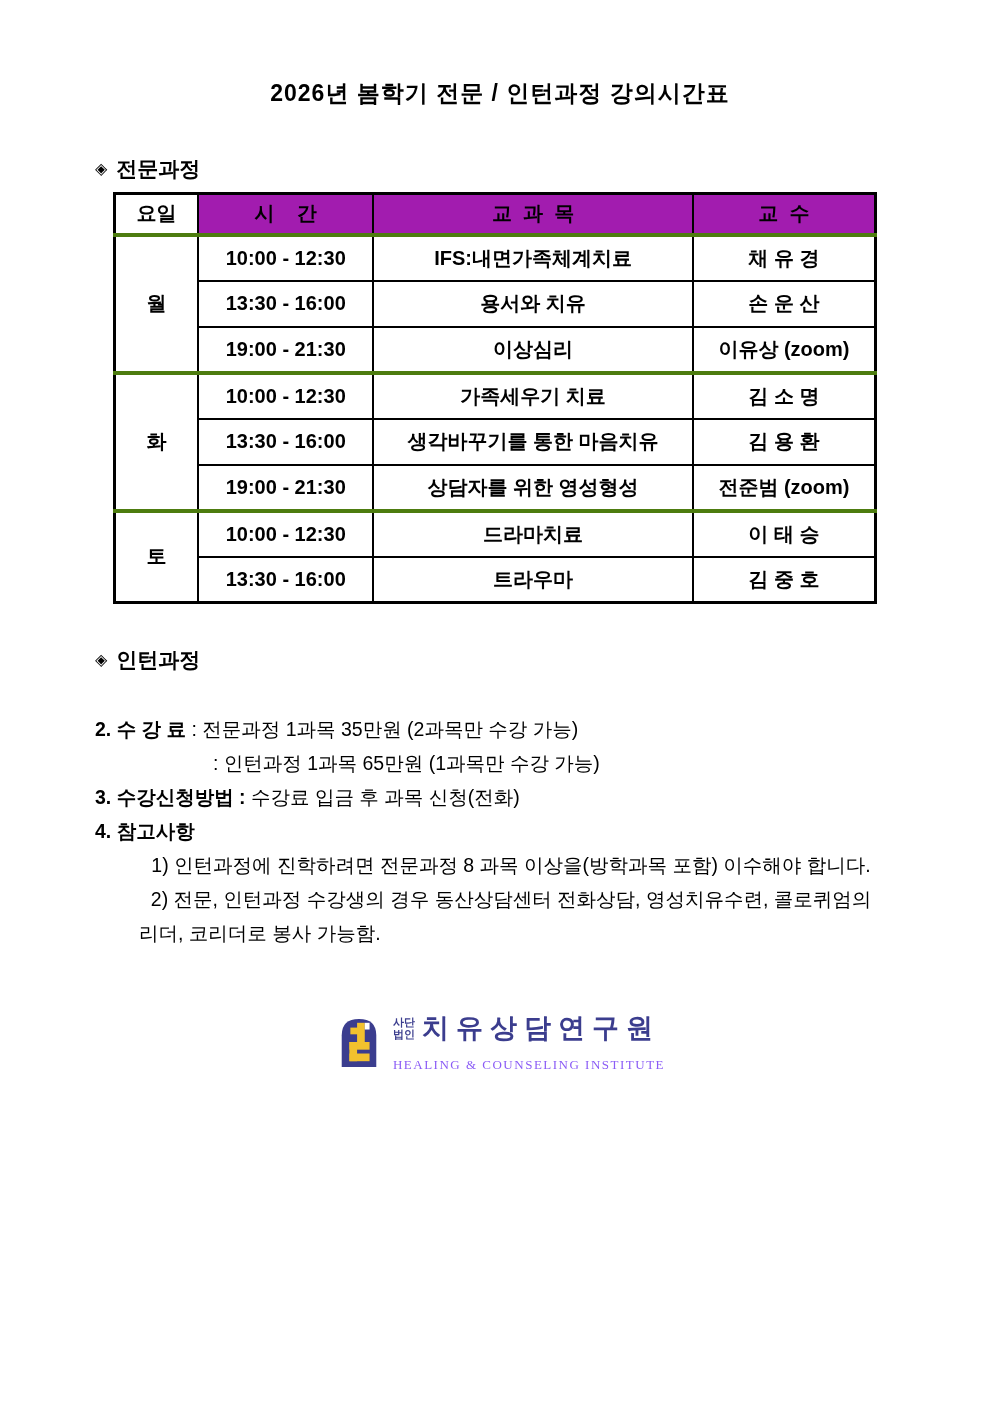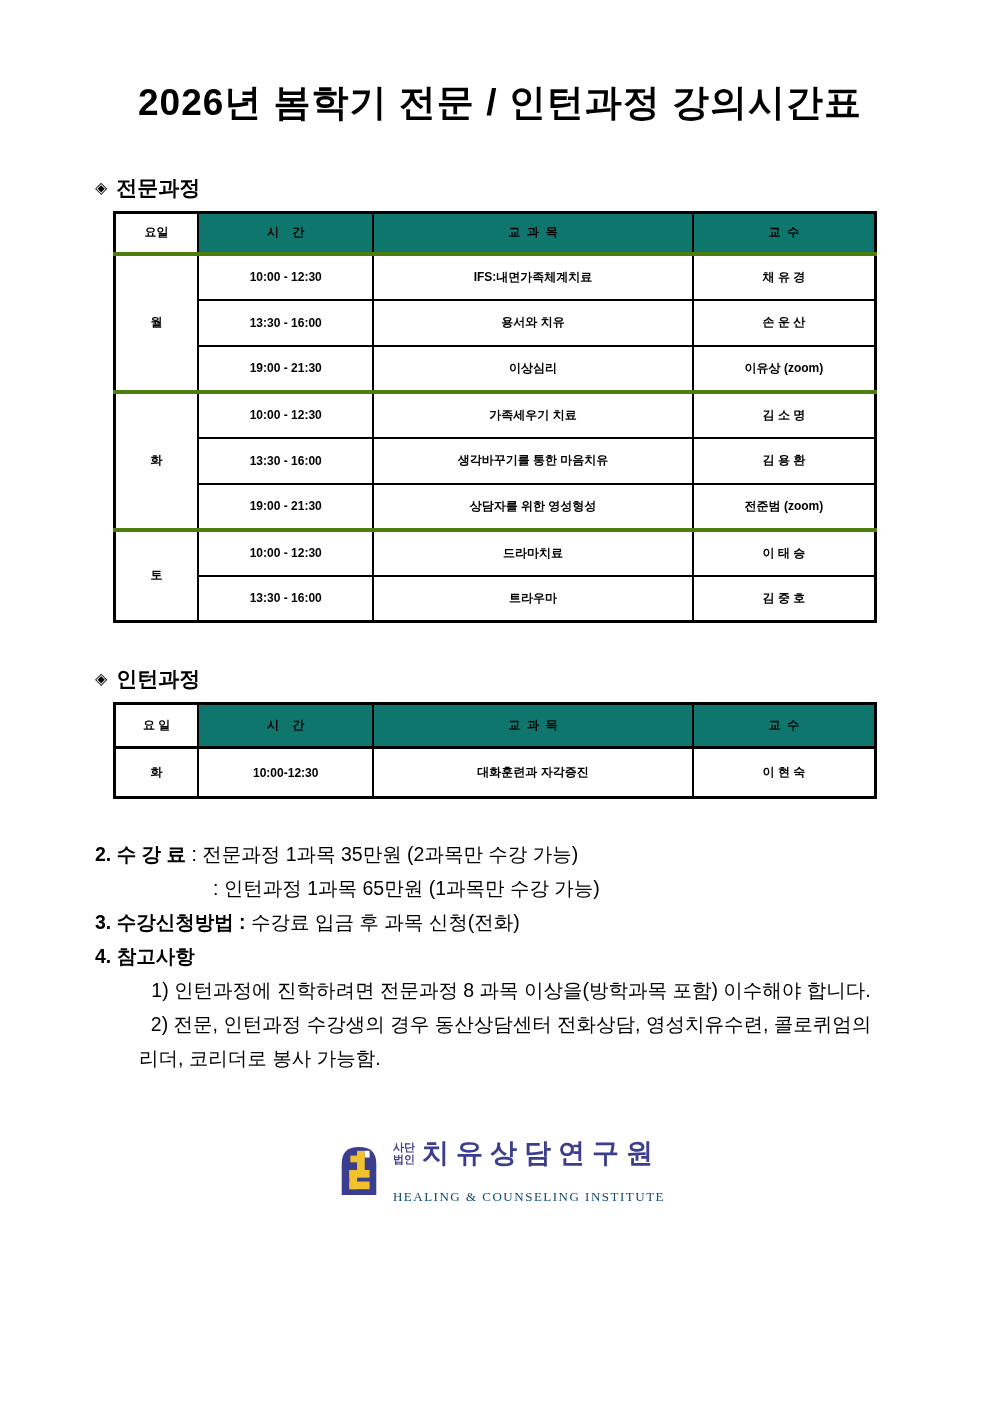--- a/index.html
+++ b/index.html
@@ -6,41 +6,41 @@
   html,body { margin:0; padding:0; background:#ffffff; }
   body {
     width:992px; height:1403px;
     font-family:"Liberation Sans","DejaVu Sans",sans-serif;
     color:#000;
   }
   .page { width:992px; height:1403px; padding:78px 87px 0 95px; overflow:hidden; }
 
   .title {
     margin:0 0 46px 0;
-    font-size:37px; font-weight:800; letter-spacing:1px;
+    font-size:23px; font-weight:800; letter-spacing:1px;
     text-align:center; white-space:pre;
   }
 
   .section-label {
     display:flex; align-items:center; gap:9px;
     font-size:21px; font-weight:800; margin:0 0 9px 0;
   }
   .diamond { font-size:16px; line-height:1; }
 
   table.tt {
     border-collapse:collapse; table-layout:fixed;
     width:764px; margin-left:18px;
     border:3px solid #000;
   }
   .tt th, .tt td {
     border:2px solid #000;
     text-align:center; vertical-align:middle;
-    font-size:12px; white-space:pre; overflow:hidden;
+    font-size:20px; white-space:pre; overflow:hidden;
   }
-  .tt thead th { background:#0f766e; height:41px; font-weight:700; border-bottom:3px solid #000; }
+  .tt thead th { background:#a21caf; height:41px; font-weight:700; border-bottom:3px solid #000; }
   .tt thead th.day-h { background:#ffffff; }
   .tt td { height:46px; font-weight:600; }
   .tt td.day { font-weight:700; }
   .tt tr.grp > td { border-top:4px solid #4d7c0f; }
   .tt2 thead th { height:44px; }
   .tt2 td { height:50px; }
 
   .section-pro { margin-bottom:42px; }
   .section-int { margin-bottom:0; }
 
@@ -62,21 +62,21 @@
   .logo { margin-top:12px; display:flex; justify-content:center; align-items:center; gap:10px; }
   .logo svg { display:block; }
   .org-row { display:flex; align-items:center; gap:7px; }
   .small-stack {
     display:flex; flex-direction:column; justify-content:center;
     font-size:11px; line-height:12px; font-weight:700; color:#3b3d8e;
   }
   .org { font-size:27px; font-weight:700; color:#3b3d8e; letter-spacing:7px; white-space:nowrap; }
   .org-en {
     font-family:"Liberation Serif","DejaVu Serif",serif;
-    font-size:13px; color:#0c4a6e; letter-spacing:1.5px; margin-top:18px; white-space:nowrap;
+    font-size:13px; color:#8b5cf6; letter-spacing:1.5px; margin-top:11px; white-space:nowrap;
   }
 </style>
 </head>
 <body>
 
 <div class="page">
 
   <h1 class="title">2026년 봄학기 전문 / 인턴과정 강의시간표</h1>
 
   <div class="section-pro">
@@ -147,44 +147,20 @@
       </tbody>
     </table>
   </div>
 
   <div class="section-int">
     <div class="section-label">
       <span class="diamond">◈</span>
       <span>인턴과정</span>
     </div>
 
-    <table class="tt tt2">
-      <colgroup>
-        <col style="width:11%">
-          <col style="width:23%">
-          <col style="width:42%">
-          <col style="width:24%">
-      </colgroup>
-      <thead>
-        <tr>
-          <th class="day-h">요 일</th>
-          <th>시    간</th>
-          <th>교  과  목</th>
-          <th>교  수</th>
-        </tr>
-      </thead>
-      <tbody>
-        <tr>
-          <td class="day">화</td>
-          <td>10:00-12:30</td>
-          <td>대화훈련과 자각증진</td>
-          <td>이 현 숙</td>
-        </tr>
-      </tbody>
-    </table>
   </div>
 
   <div class="notes">
     <div class="note-line"><span class="b">2. 수 강 료</span><span> : </span><span>전문과정 1과목 35만원 (2과목만 수강 가능)</span></div>
     <div class="note-line cont"><span>: </span><span>인턴과정 1과목 65만원 (1과목만 수강 가능)</span></div>
     <div class="note-line"><span class="b">3. 수강신청방법 :</span><span> 수강료 입금 후 과목 신청(전화)</span></div>
     <div class="note-line"><span class="b">4. 참고사항</span></div>
     <div class="note-line sub">1) 인턴과정에 진학하려면 전문과정 8 과목 이상을(방학과목 포함) 이수해야 합니다.</div>
     <div class="note-line sub">2) 전문, 인턴과정 수강생의 경우 동산상담센터 전화상담, 영성치유수련, 콜로퀴엄의</div>
     <div class="note-line sub2">리더, 코리더로 봉사 가능함.</div>

